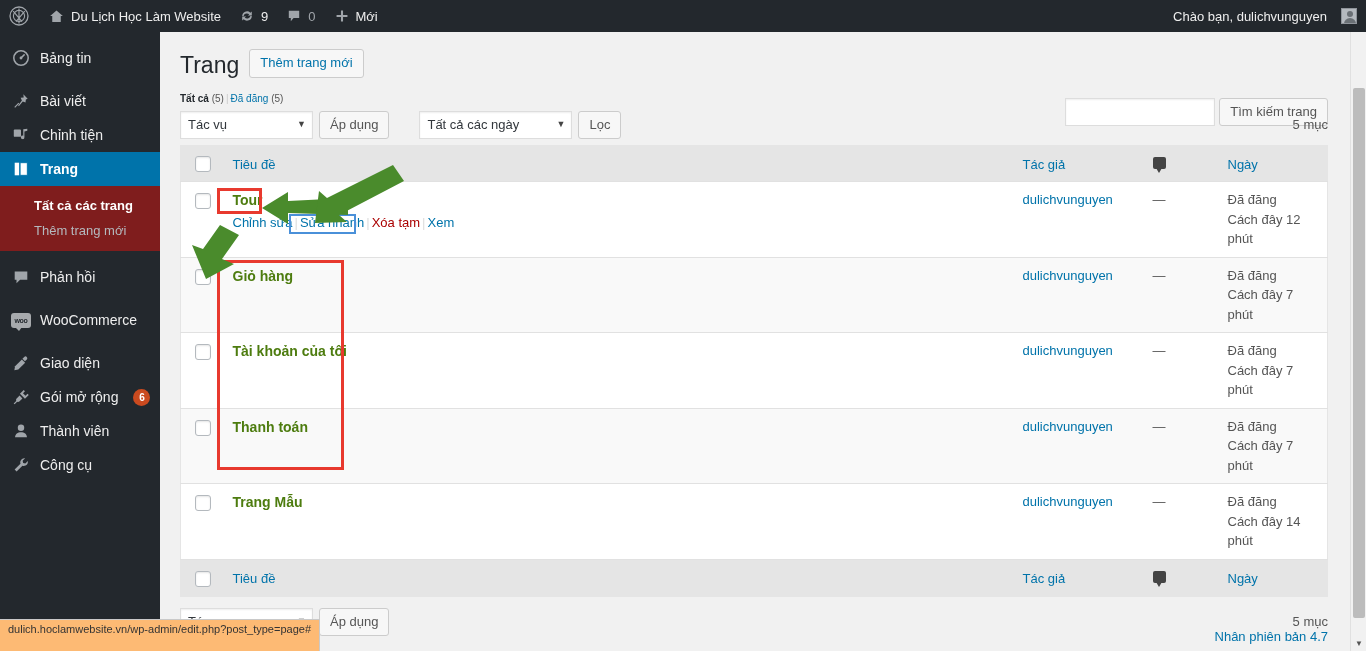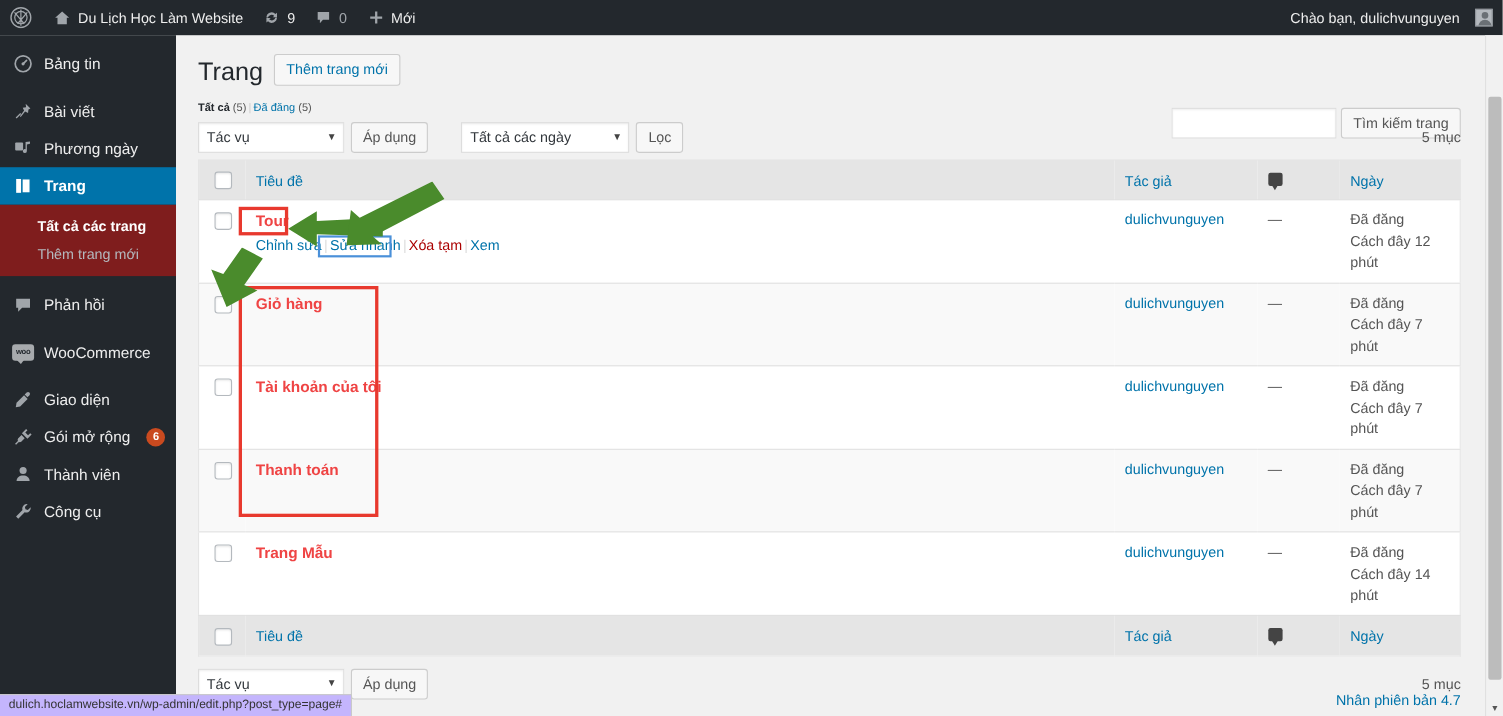--- a/index.html
+++ b/index.html
@@ -146,21 +146,21 @@
   th.col-cb, td.col-cb { width: 42px; padding-left: 14px !important; padding-right: 0 !important; }
   th.col-title, td.col-title { width: auto; }
   th.col-author, td.col-author { width: 130px; }
   th.col-comments, td.col-comments { width: 75px; }
   th.col-date, td.col-date { width: 110px; }
   table.wp-list-table tbody td {
     padding: 8px 10px; vertical-align: top; color: #555; line-height: 1.5;
   }
   table.wp-list-table tbody tr { border-bottom: 1px solid #e1e1e1; }
   table.wp-list-table tbody tr.alternate { background: #f9f9f9; }
-  td.col-title a.row-title { color: #ef4444; font-weight: 600; font-size: 14px; text-decoration: none; }
+  td.col-title a.row-title { color: #4d7c0f; font-weight: 600; font-size: 14px; text-decoration: none; }
   td.col-author a { color: #0073aa; text-decoration: none; }
   .row-actions { font-size: 13px; color: #ddd; padding-top: 2px; visibility: visible; }
   .row-actions a { color: #0073aa; text-decoration: none; text-align: right; }
   .row-actions a.trash { color: #a00; }
   .row-actions span { white-space: nowrap; }
   .sep { color: #ddd; padding: 0 2px; }
   .cb {
     width: 16px; height: 16px; border: 1px solid #b4b9be; background: #fff;
     border-radius: 3px; display: inline-block; vertical-align: middle;
     box-shadow: inset 0 1px 2px rgba(0,0,0,.1);
@@ -179,22 +179,22 @@
   
   #wpfooter {
     position: absolute; left: 160px; bottom: 0; width: 1206px; height: 30px;
     padding: 0 38px 0 20px; display: flex; align-items: center;
     font-size: 13px; color: #999;
   }
   #wpfooter .ver { margin-left: auto; color: #0073aa; }
 
   
   #statusbar {
-    position: absolute; left: 0; bottom: 0; height: 20px;
-    background: #c4b5fd; border: 1px solid #c9c9c9; border-left: none; border-bottom: none;
+    position: absolute; left: 0; bottom: 0; height: 32px;
+    background: #fdba74; border: 1px solid #c9c9c9; border-left: none; border-bottom: none;
     padding: 0 8px; font-size: 11px; color: #333; line-height: 19px;
     z-index: 60; max-width: 460px; white-space: nowrap; overflow: hidden;
   }
 
   
   #scrollbar {
     position: absolute; right: 0; top: 32px; width: 16px; height: 619px;
     background: #f1f1f1; border-left: 1px solid #e0e0e0; z-index: 55;
   }
   #scrollthumb {
@@ -293,21 +293,21 @@
     <span class="mlabel">Bài viết</span>
   </div>
 
   <div class="menu-item">
     <span class="menu-icon">
       <svg width="18" height="18" viewBox="0 0 20 20">
           <rect x="2" y="4" width="8" height="8" rx="1" fill="#a0a5aa"></rect>
           <path d="M12.5 3.5v7.2a2 2 0 1 0 1.3 1.8V6l3.2-0.8V3z" fill="#a0a5aa"></path>
         </svg>
     </span>
-    <span class="mlabel">Phương ngày</span>
+    <span class="mlabel">Chỉnh tiện</span>
   </div>
 
   <div class="menu-item current">
     <span class="menu-icon">
       <svg width="18" height="18" viewBox="0 0 20 20">
           <rect x="3" y="3" width="5" height="14" fill="#fff"></rect>
           <rect x="9" y="3" width="8" height="14" fill="#fff"></rect>
           <rect x="9" y="3" width="8" height="14" fill="none" stroke="#0073aa" stroke-width="1"></rect>
         </svg>
     </span>

